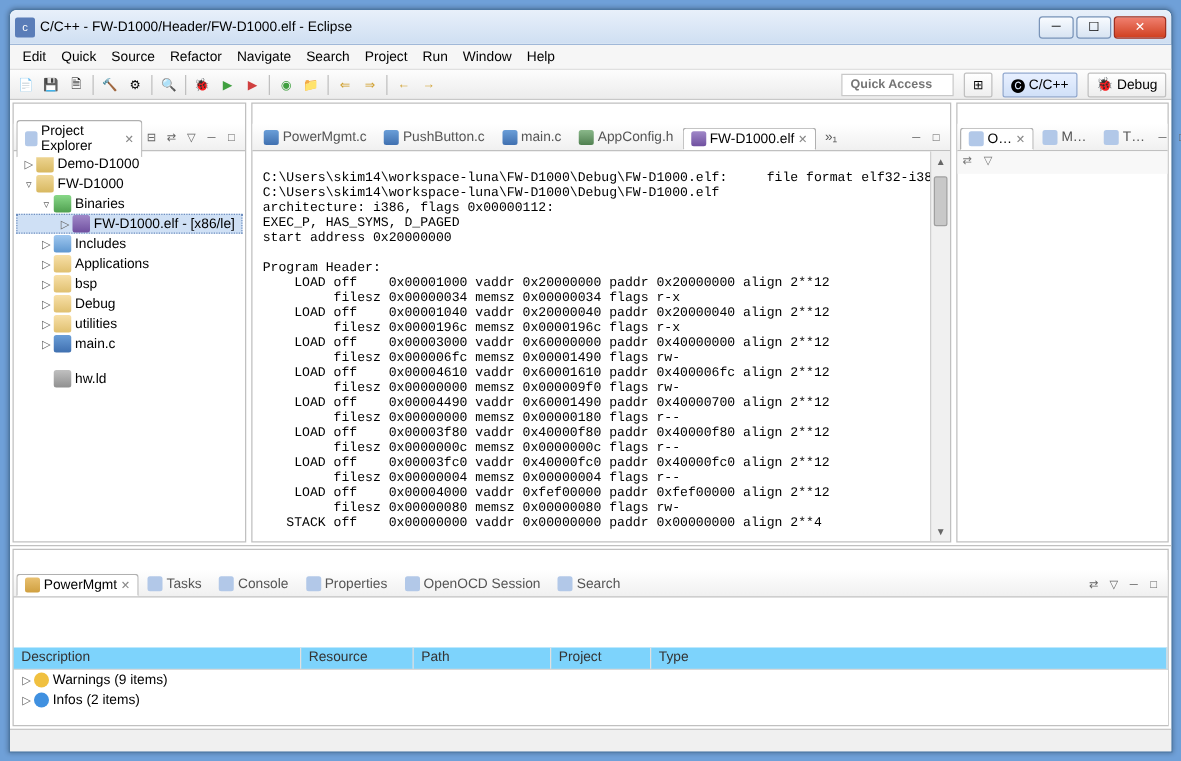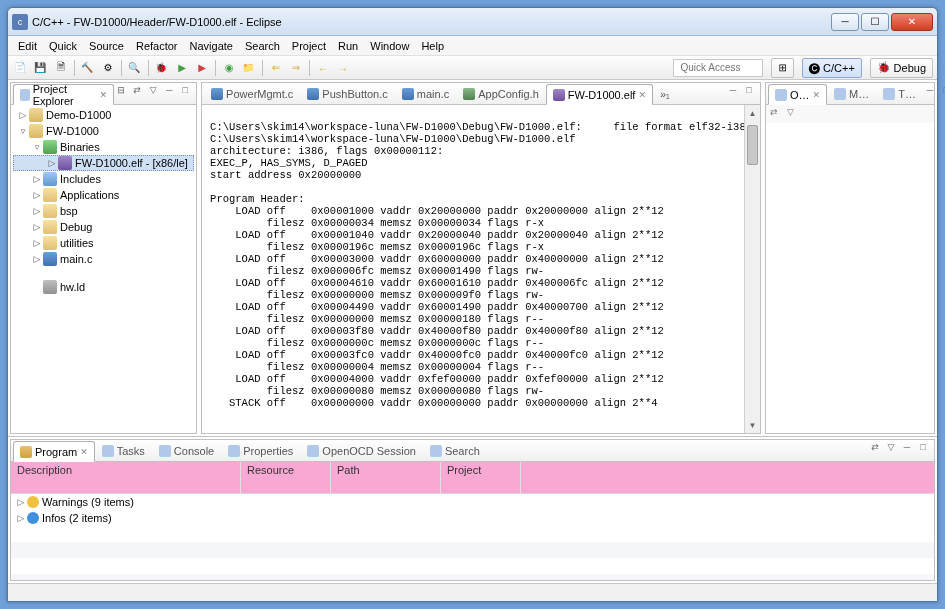--- a/index.html
+++ b/index.html
@@ -13,30 +13,30 @@
 .titlebar .wbtns { display: flex; gap: 2px; }
 .wbtn { width: 28px; height: 18px; border: 1px solid #7a94b8; border-radius: 3px; background: linear-gradient(#f8fbff,#d8e4f2); font-size: 10px; display: flex; align-items: center; justify-content: center; cursor: pointer; }
 .wbtn.close { background: linear-gradient(#f08070,#d04020); color: #fff; width: 42px; border-color: #a03020;}
 
 .menubar { height: 20px; background: #f6f6f6; display: flex; align-items: center; padding: 0 4px; border-bottom: 1px solid #e0e0e0; }
 .menubar span { padding: 2px 6px; cursor: pointer; }
 
 .toolbar { height: 24px; background: linear-gradient(#fdfdfd,#ececec); border-bottom: 1px solid #c8c8c8; display: flex; align-items: center; padding: 0 4px; gap: 2px; }
 .tbtn { width: 18px; height: 18px; border-radius: 2px; display: flex; align-items: center; justify-content: center; cursor: pointer; font-size: 10px; }
 .tsep { width: 1px; height: 16px; background: #c0c0c0; margin: 0 2px; }
-.quick-access { margin-left: auto; border: 1px solid #c8c8c8; background: #fff; color: #999; padding: 2px 6px; width: 90px; height: 18px; font-size: 10px; }
+.quick-access { margin-left: auto; border: 1px solid #c8c8c8; background: #fff; color: #999; padding: 2px 6px; width: 90px; height: 18px; font-size: 10px; font-weight: bold; }
 .persp-box { border: 1px solid #c0c0c0; border-radius: 2px; padding: 1px 6px; margin-left: 6px; background: linear-gradient(#fff,#eee); display: flex; align-items: center; gap: 3px; cursor: pointer; font-size: 10px; height: 20px;}
 .persp-box.active { background: linear-gradient(#e8f0ff,#d0e0f8); border-color: #90a8d0; }
 
 .workbench { flex: 1; display: flex; flex-direction: column; background: #fff; }
 .top-row { flex: 1; display: flex; min-height: 0; }
 .bottom-row { height: 147px; display: flex; border-top: 1px solid #c0c0c0; }
 
 .view { border: 1px solid #c0c0c0; display: flex; flex-direction: column; margin: 2px; background: #fff; }
-.view-tabs { height: 22px; background: linear-gradient(#fff,#f0f0f0); border-bottom: 1px solid #c0c0c0; display: flex; padding: 0 2px; }
+.view-tabs { height: 22px; background: linear-gradient(#fff,#f0f0f0); border-bottom: 1px solid #c0c0c0; display: flex; align-items: center; padding: 0 2px; margin-top: 16px; }
 .vtab { padding: 2px 6px; border: 1px solid transparent; display: flex; align-items: center; gap: 3px; cursor: pointer; color: #555; font-size: 10px; }
 .vtab.active { background: #fff; border: 1px solid #b0b0b0; border-bottom: 1px solid #fff; border-radius: 3px 3px 0 0; color: #000; position: relative; top: 1px; }
 .vtab .x { font-size: 9px; color: #888; }
 .vtab .licon { width: 12px; height: 12px; background: #b2c8e8; border-radius: 2px; display: inline-block; }
 .vtab .licon.c { background: linear-gradient(#6a9ed8,#4070b0); }
 .vtab .licon.h { background: linear-gradient(#8ab88a,#508050); }
 .vtab .licon.elf { background: linear-gradient(#a088c8,#7050a0); }
 .vtab .licon.prob { background: linear-gradient(#e8c070,#d0a040); }
 .view-toolbar { margin-left: auto; display: flex; gap: 2px; padding-right: 2px; }
 .vtbtn { width: 14px; height: 14px; font-size: 9px; color: #666; cursor: pointer; display: flex; align-items: center; justify-content: center; }
@@ -56,21 +56,21 @@
 
 .editor-body { flex: 1; position: relative; overflow: hidden; }
 .editor-text { padding: 4px 8px; font-family: Consolas, "Courier New", monospace; font-size: 10.5px; color: #000; white-space: pre; overflow: auto; height: 100%; }
 .vscroll { position: absolute; right: 0; top: 0; bottom: 0; width: 16px; background: #f0f0f0; border-left: 1px solid #d0d0d0; }
 .vscroll .thumb { position: absolute; left: 2px; right: 2px; top: 20px; height: 40px; background: #c8c8c8; border: 1px solid #a0a0a0; border-radius: 2px; }
 .vscroll .arr { position: absolute; left: 0; right: 0; height: 16px; display: flex; align-items: center; justify-content: center; font-size: 8px; color: #666; }
 .vscroll .arr.up { top: 0; } .vscroll .arr.dn { bottom: 0; }
 
 .outline-body { flex: 1; padding: 4px; color: #555; font-size: 11px; }
 
-.problems-cols { height: 32px; background: #f9a8d4; display: flex; border-bottom: 1px solid #d8d8d8; font-size: 10px; color: #333; }
+.problems-cols { height: 18px; background: #7dd3fc; display: flex; border-bottom: 1px solid #d8d8d8; font-size: 10px; color: #333; margin-top: 40px; }
 .problems-cols > div { padding: 2px 6px; border-right: 1px solid #e0e0e0; }
 .pcol-desc { width: 230px; } .pcol-res { width: 90px; } .pcol-path { width: 110px; } .pcol-loc { width: 80px; } .pcol-type { flex: 1; }
 .problems-body { flex: 1; overflow: auto; background: #fff; }
 .prow { display: flex; align-items: center; height: 16px; padding-left: 4px; font-size: 10px; }
 .prow .tw { width: 12px; }
 .picon { width: 12px; height: 12px; margin-right: 3px; border-radius: 6px; display: inline-block; }
 .picon.warn { background: #f0c040; }
 .picon.info { background: #4090e0; color:#fff; font-size:8px; text-align:center;}
 .prow-stripe { background: #f4f6fa; }
 
@@ -318,21 +318,21 @@
           </div>
         </div>
       </div>
     </div>
 
     <div class="bottom-row">
       <div class="view" style="flex:1">
         <div class="view-tabs">
           <div class="vtab active">
               <span class="licon prob"></span>
-              <span>Program</span>
+              <span>PowerMgmt</span>
               <span class="x">✕</span>
             </div>
           <div class="vtab">
               <span class="licon"></span>
               <span>Tasks</span>
             </div>
           <div class="vtab">
               <span class="licon"></span>
               <span>Console</span>
             </div>
@@ -353,20 +353,21 @@
             <div class="vtbtn">▽</div>
             <div class="vtbtn">─</div>
             <div class="vtbtn">□</div>
           </div>
         </div>
         <div class="problems-cols">
           <div class="pcol-desc">Description</div>
           <div class="pcol-res">Resource</div>
           <div class="pcol-path">Path</div>
           <div class="pcol-loc">Project</div>
+          <div class="pcol-type">Type</div>
         </div>
         <div class="problems-body" id="prob-body">
             <div class="prow">
               <span class="tw">▷</span>
               <span class="picon warn"></span>
               <span>Warnings (9 items)</span>
             </div>
             <div class="prow">
               <span class="tw">▷</span>
               <span class="picon info"></span>

